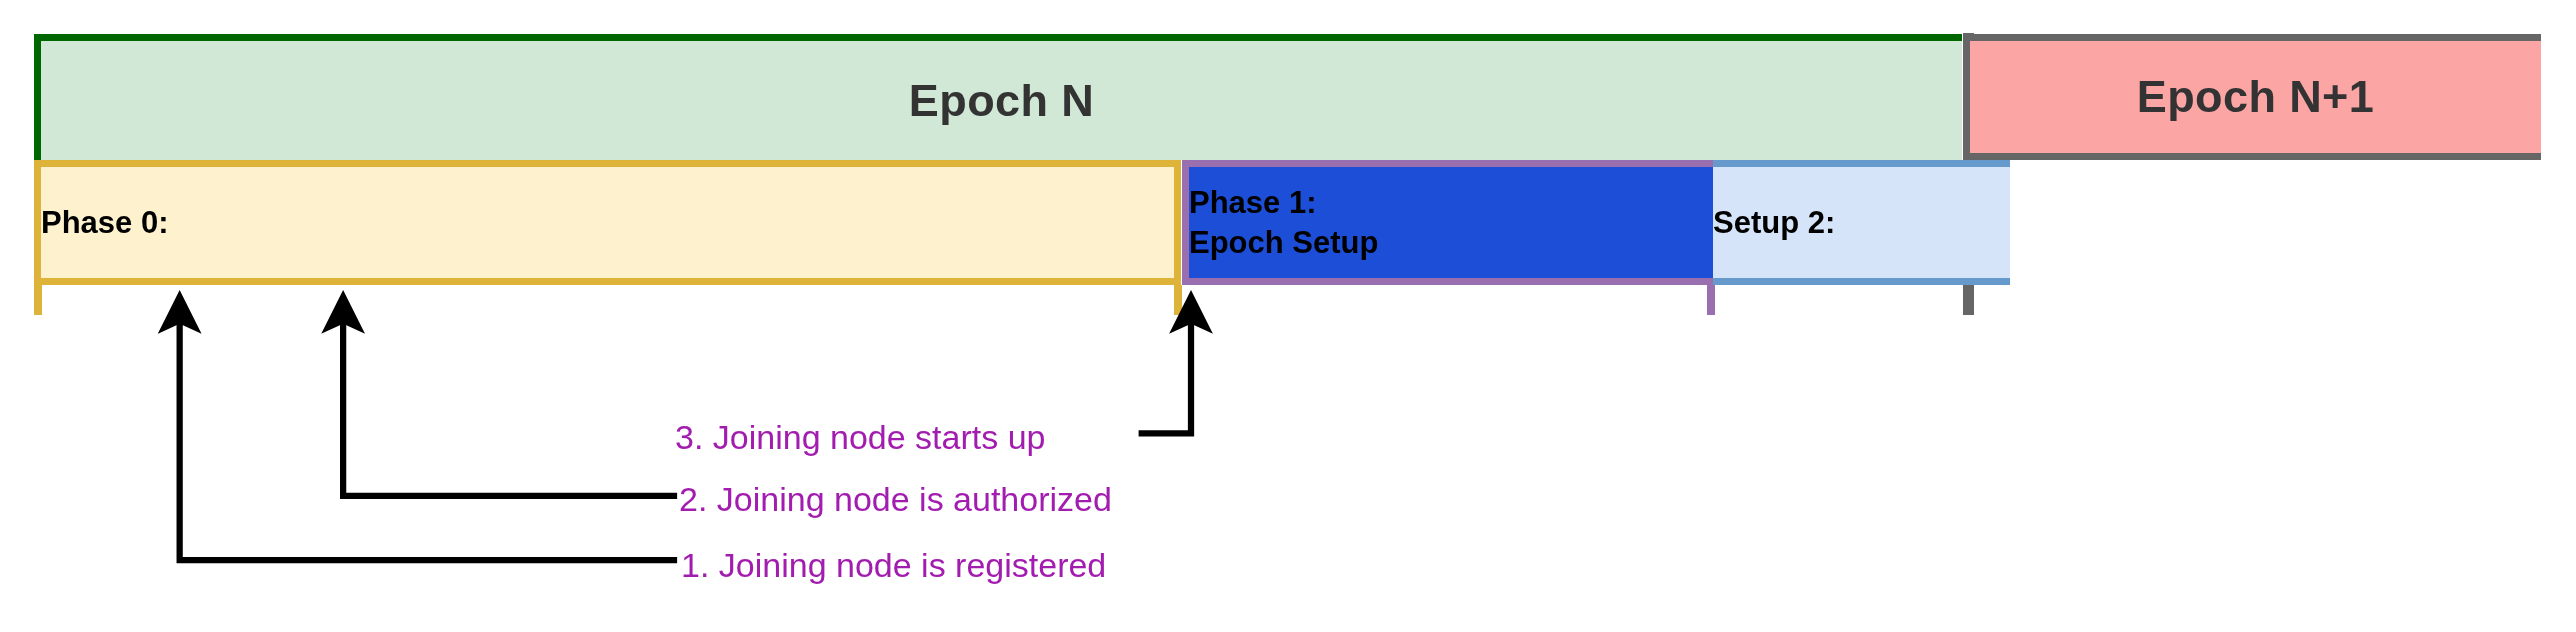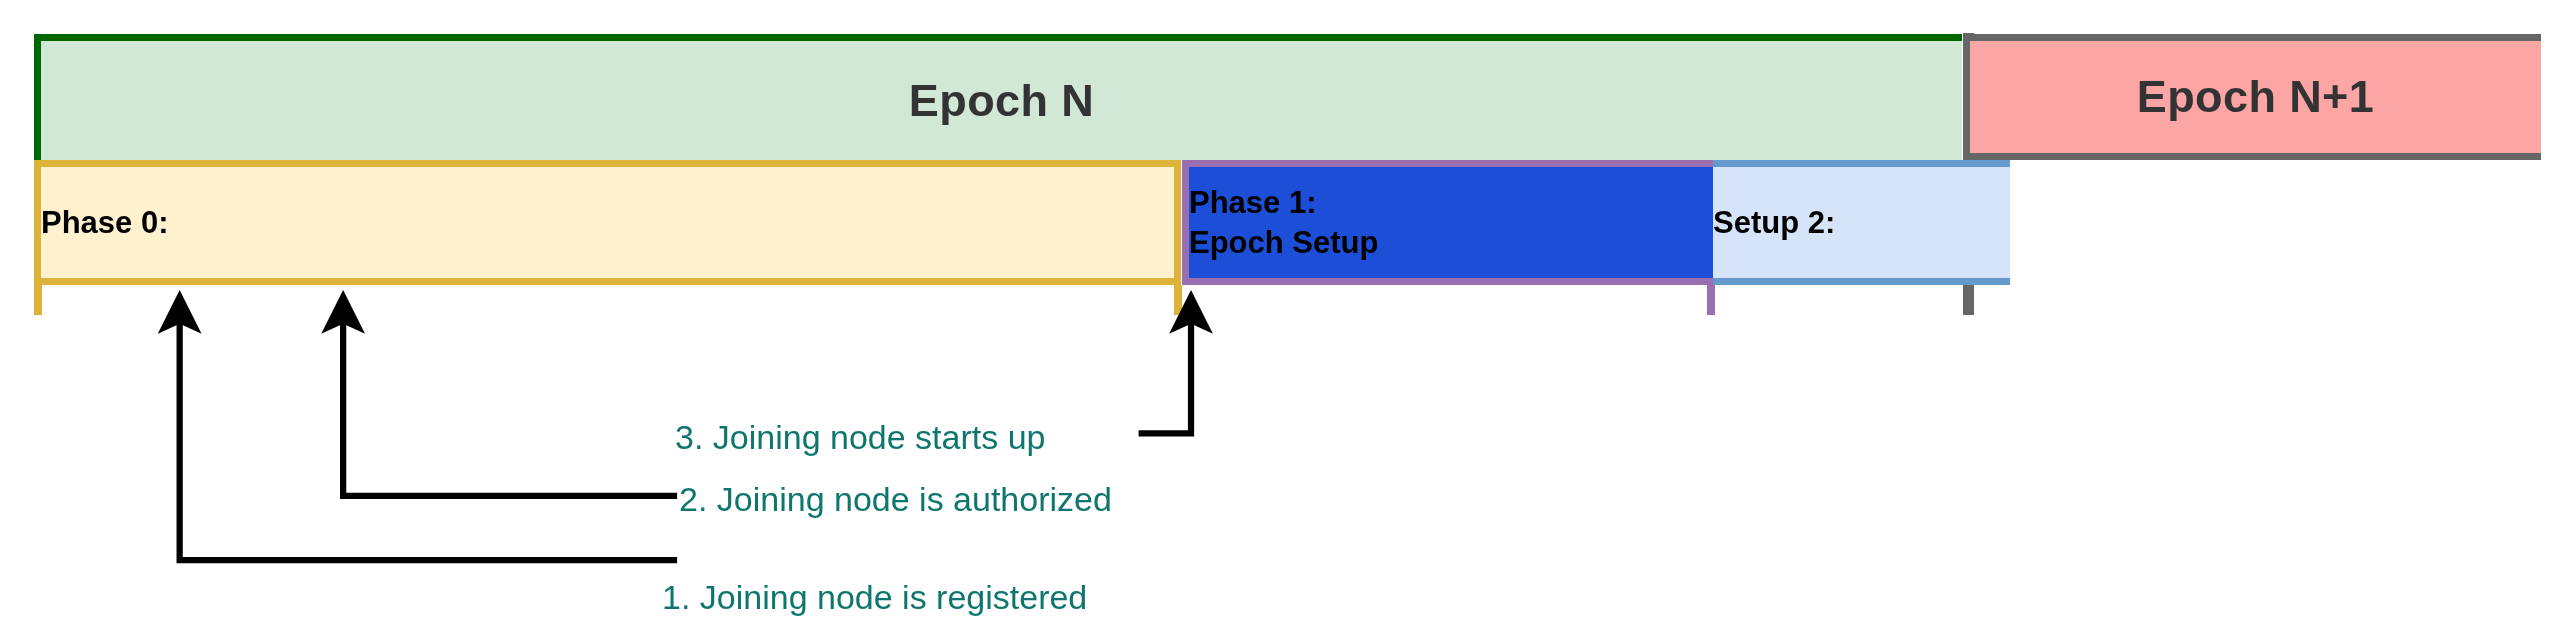--- a/index.html
+++ b/index.html
@@ -124,28 +124,28 @@
     left: 0;
     top: 0;
     width: 2576px;
     height: 632px;
     pointer-events: none;
   }
 
   .ann-label {
     position: absolute;
     font-size: 34px;
-    color: #0f766e;
+    color: #a21caf;
     white-space: nowrap;
     font-family: "Liberation Sans", sans-serif;
   }
 
   #label-3 { left: 675px; top: 418px; }
   #label-2 { left: 679px; top: 480px; text-align: center; }
-  #label-1 { left: 662px; top: 546px; margin-top: 32px; }
+  #label-1 { left: 681px; top: 546px; }
 </style>
 </head>
 <body>
 
 <div id="canvas">
 
   <div class="epoch-box" id="epoch-n">
     <span>Epoch N</span>
   </div>
 

